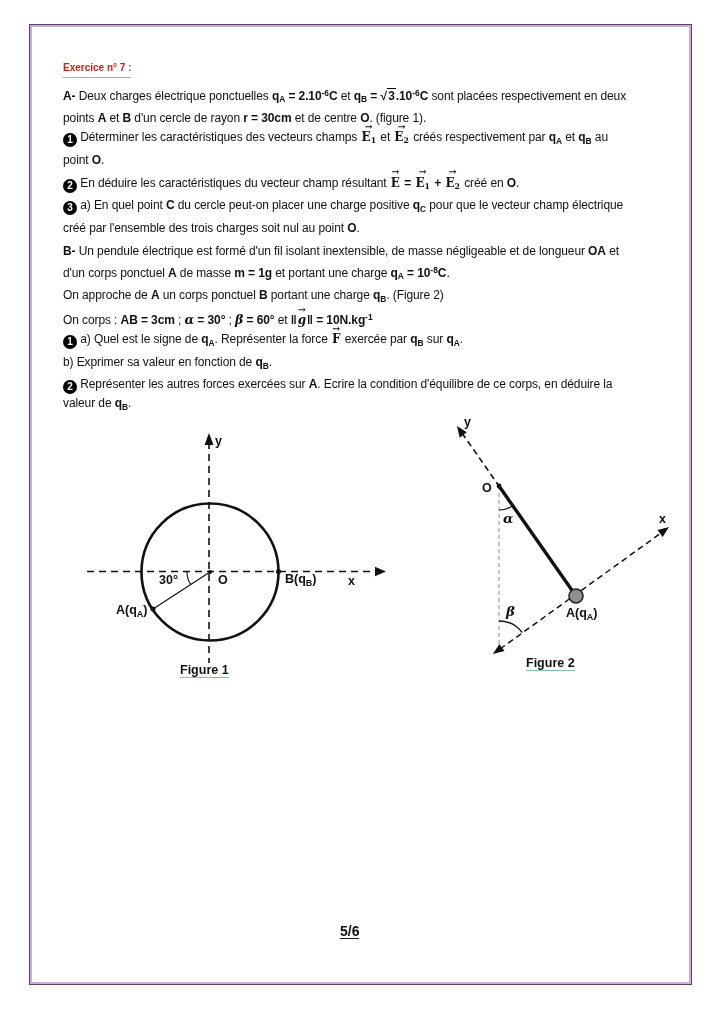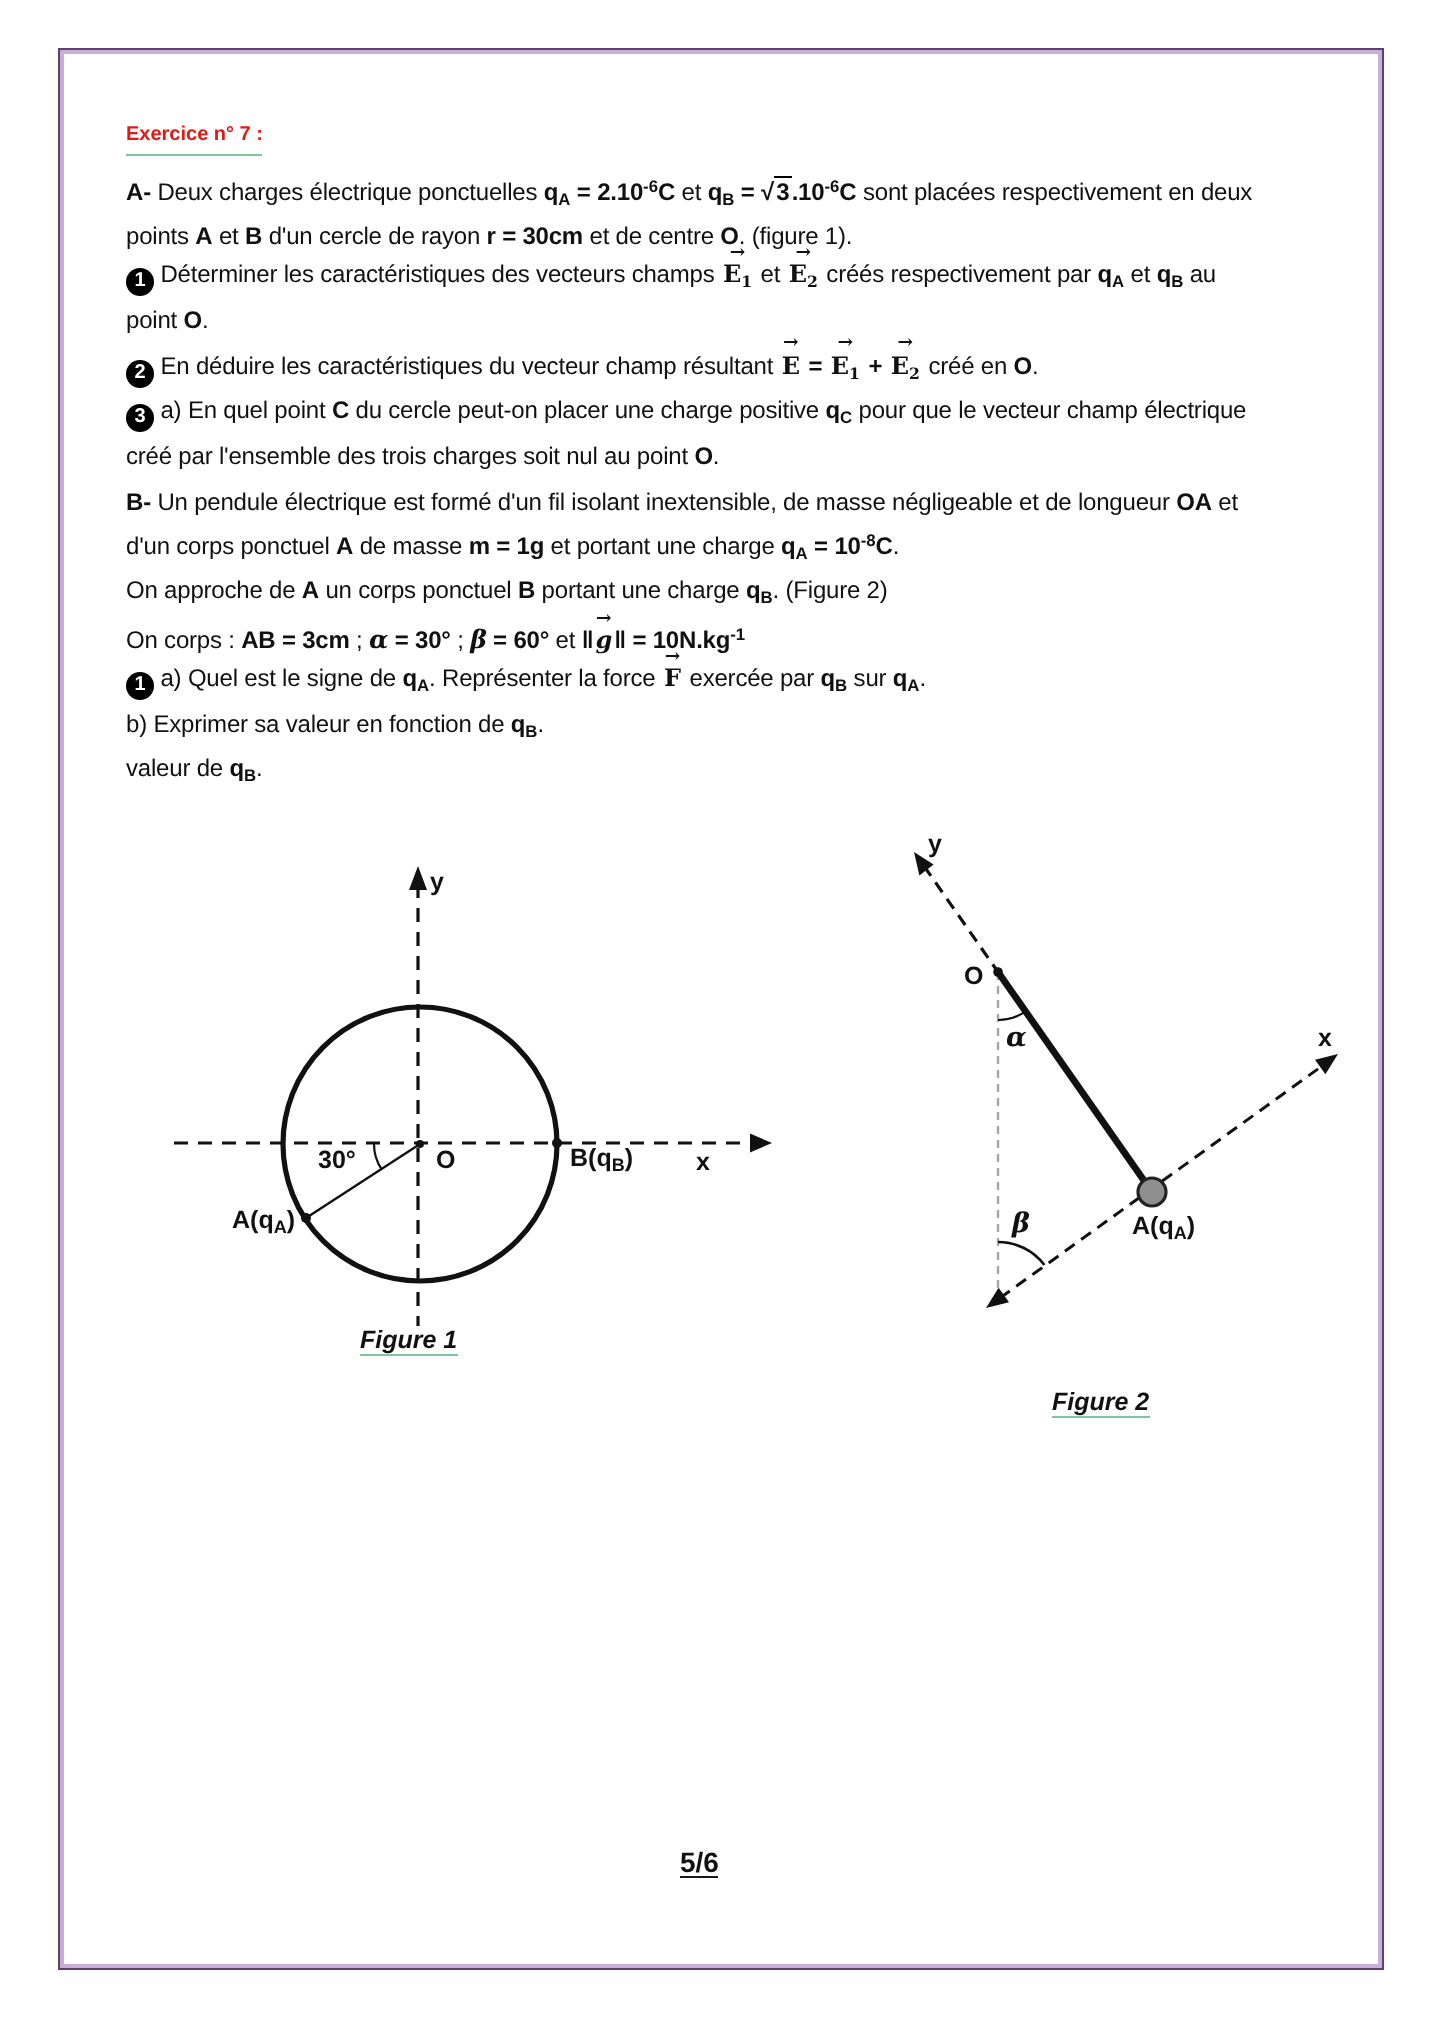--- a/index.html
+++ b/index.html
@@ -30,21 +30,21 @@
   }
   .greek{font-family:"DejaVu Serif",serif;font-style:italic;font-weight:bold;font-size:1.05em;}
   .vec{position:relative;display:inline-block;font-family:"DejaVu Serif",serif;font-weight:bold;margin:0 1px;letter-spacing:0;}
   .vec .arr{position:absolute;top:-0.70em;left:0;right:0;text-align:center;font-size:0.78em;line-height:1;}
   .vec .vsub{font-size:0.65em;vertical-align:-0.3em;}
   .vec.g{font-style:italic;}
   .sqrt{font-weight:bold;letter-spacing:0;}
   .sqrt .bar{border-top:1.4px solid #000;padding:0 1px;}
   .caption{
     position:absolute;font-size:12.5px;font-weight:bold;color:var(--ink);
-    border-bottom:1.6px solid var(--green);padding-bottom:0px;line-height:14px;font-style:italic;
+    border-bottom:1.6px solid var(--green);padding-bottom:0px;line-height:14px;
   }
   .pagenum{
     position:absolute;left:340px;top:924px;font-size:14px;font-weight:bold;
     border-bottom:1.5px solid #1a1a1a;line-height:14px;
   }
   svg{position:absolute;}
   svg text{font-family:"Liberation Sans",sans-serif;font-weight:bold;fill:var(--ink);font-size:12.5px;}
   svg text.gk{font-family:"DejaVu Serif",serif;font-style:italic;font-size:13.5px;}
 </style>
 </head>
@@ -63,20 +63,21 @@
       <div class="line"><span>point </span><b>O</b><span>.</span></div>
       <div class="line gap"><span class="bul">2</span><span> En déduire les caractéristiques du vecteur champ résultant </span><span class="vec"><span class="arr">→</span><span>E</span></span><b> = </b><span class="vec"><span class="arr">→</span><span>E</span><span class="vsub">1</span></span><b> + </b><span class="vec"><span class="arr">→</span><span>E</span><span class="vsub">2</span></span><span>  créé en </span><b>O</b><span>.</span></div>
       <div class="line"><span class="bul">3</span><span> a) En quel point </span><b>C</b><span> du cercle peut-on placer une charge positive </span><b>q</b><span class="sub">C</span><span> pour que le vecteur champ électrique</span></div>
       <div class="line"><span>créé par l'ensemble des trois charges soit nul au point </span><b>O</b><span>.</span></div>
       <div class="line gap"><b>B-</b><span> Un pendule électrique est formé d'un fil isolant inextensible, de masse négligeable et de longueur </span><b>OA</b><span> et</span></div>
       <div class="line"><span>d'un corps ponctuel  </span><b>A</b><span> de masse </span><b>m = 1g</b><span> et portant une charge </span><b>q</b><span class="sub">A</span><b> = 10</b><span class="sup">-8</span><b>C</b><span>.</span></div>
       <div class="line"><span>On approche de </span><b>A</b><span> un corps ponctuel </span><b>B</b><span> portant une charge </span><b>q</b><span class="sub">B</span><span>. (Figure 2)</span></div>
       <div class="line"><span>On corps : </span><b>AB = 3cm</b><span>  ;  </span><span class="greek">α</span><b> = 30°</b><span>  ;  </span><span class="greek">β</span><b> = 60°</b><span>  et  </span><b>‖</b><span class="vec g"><span class="arr">→</span><span>g</span></span><b>‖ = 10N.kg</b><span class="sup">-1</span></div>
       <div class="line"><span class="bul">1</span><span> a) Quel est le signe de </span><b>q</b><span class="sub">A</span><span>. Représenter la force </span><span class="vec"><span class="arr">→</span><span>F</span></span><span>  exercée par </span><b>q</b><span class="sub">B</span><span> sur </span><b>q</b><span class="sub">A</span><span>.</span></div>
       <div class="line"><span>b) Exprimer sa valeur en fonction de </span><b>q</b><span class="sub">B</span><span>.</span></div>
+      <div class="line"><span class="bul">2</span><span> Représenter les autres forces exercées sur </span><b>A</b><span>. Ecrire la condition d'équilibre de ce corps, en déduire la</span></div>
       <div class="line"><span>valeur de </span><b>q</b><span class="sub">B</span><span>.</span></div>
     </div>
 </div>
 
 <svg style="left:80px;top:420px;" width="320" height="250" viewBox="0 0 320 250">
   <line x1="129" y1="22" x2="129" y2="243" stroke="#111" stroke-width="1.6" stroke-dasharray="7,5"></line>
   <polygon points="129,13 124.5,25 133.5,25" fill="#111"></polygon>
   <line x1="7" y1="151.5" x2="296" y2="151.5" stroke="#111" stroke-width="1.6" stroke-dasharray="7,5"></line>
   <polygon points="306,151.5 295,146.8 295,156.2" fill="#111"></polygon>
   <circle cx="130" cy="152" r="68.5" fill="none" stroke="#111" stroke-width="2.6"></circle>
@@ -106,15 +107,15 @@
   <path d="M59,216 A29,29 0 0 1 82.2,227.5" fill="none" stroke="#111" stroke-width="1.3"></path>
   <circle cx="59" cy="81" r="2.4" fill="#111"></circle>
   <circle cx="136" cy="191" r="7" fill="var(--ball)" stroke="#222" stroke-width="1.6"></circle>
   <text x="24" y="21">y</text>
   <text x="219" y="118">x</text>
   <text x="42" y="87">O</text>
   <text class="gk" x="63" y="118">α</text>
   <text class="gk" x="66" y="211">β</text>
   <text x="126" y="212"><tspan>A(q</tspan><tspan dy="2.5" font-size="9">A</tspan><tspan dy="-2.5">)</tspan></text>
 </svg>
-<div class="caption" style="left:526px;top:694px;">Figure 2</div>
+<div class="caption" style="left:526px;top:656px;">Figure 2</div>
 
 <div class="pagenum">5/6</div>
 
 </body></html>

